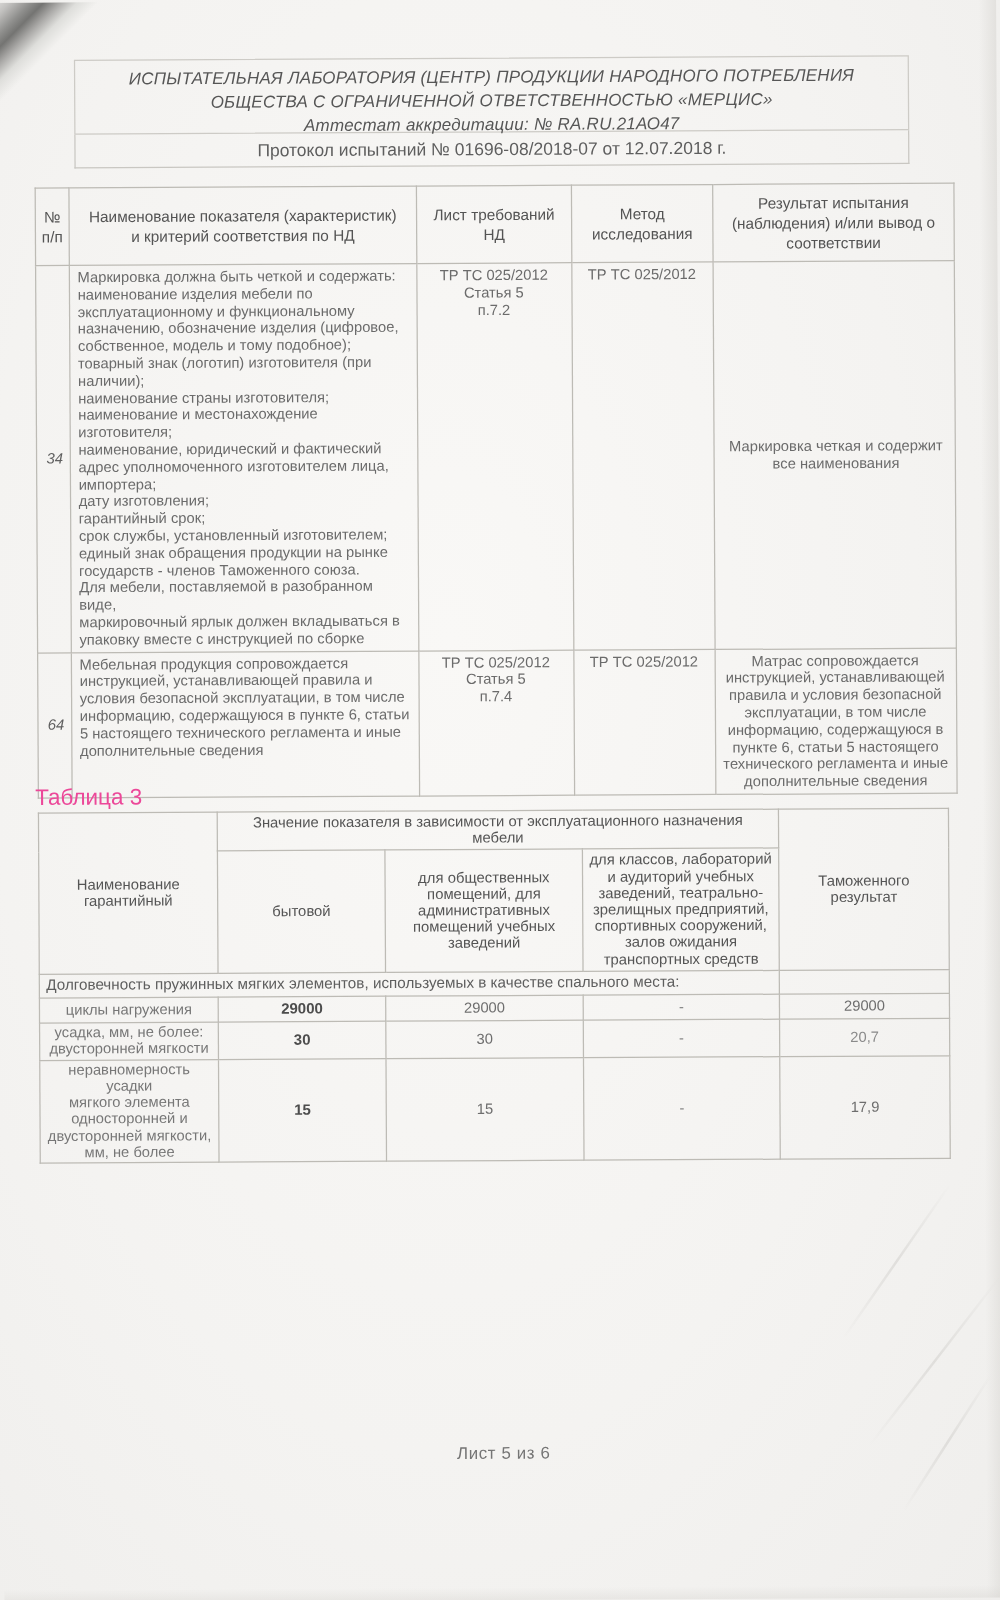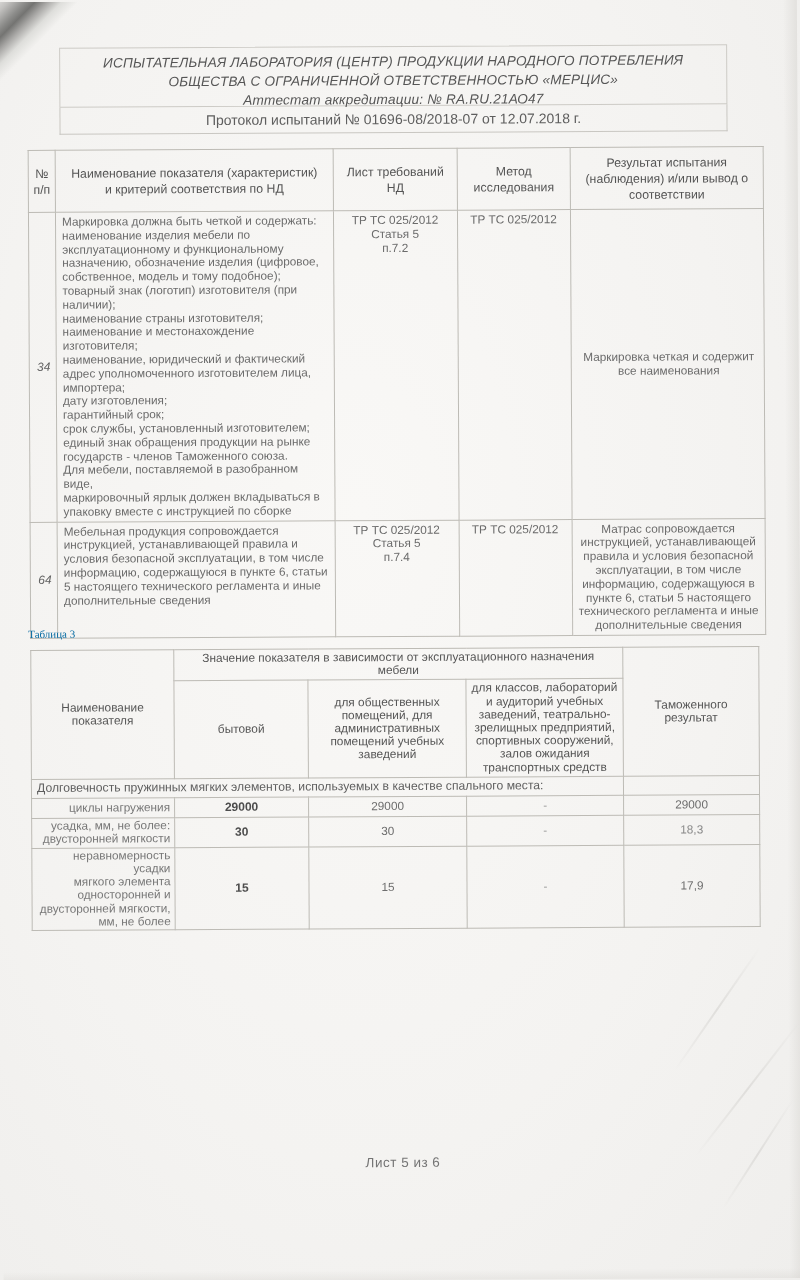--- a/index.html
+++ b/index.html
@@ -99,34 +99,34 @@
   .main-table td.num {
     vertical-align: middle; text-align: center;
     font-style: italic; color: #606060; font-size: 12px;
   }
   .main-table td.center { text-align: center; padding-left: 3px; }
   .main-table td.result-mid { vertical-align: middle; text-align: center; }
 
   
   .t3-caption {
     position: absolute; left: 28px; top: 626px;
-    font-size: 11px; color: #0369a1; font-family: Liberation Serif, serif;
+    font-size: 18px; color: #ec4899;
   }
   .table3 { left: 30px; top: 648px; width: 728px; }
   .table3 th {
     font-size: 11.9px; line-height: 13.2px;
     text-align: center; vertical-align: middle;
     color: #555555; padding: 2px 3px;
   }
   .table3 td {
     font-size: 11.8px; line-height: 13.2px;
     color: #6e6e6e; padding: 1px 4px;
     text-align: center; vertical-align: middle;
   }
-  .table3 td.rowname { text-align: right; color: #777777; }
+  .table3 td.rowname { text-align: center; color: #777777; }
   .table3 td.section {
     text-align: left; color: #5e5e5e; font-size: 12.2px; padding-left: 5px;
   }
   .table3 td.strong { color: #4d4d4d; font-weight: bold; font-size: 12px; }
   .table3 td.light { color: #8a8a8a; }
 
   
   .footer {
     position: absolute; left: 0; top: 1155px; width: 800px;
     text-align: center;
@@ -236,21 +236,21 @@
     <colgroup>
       <col style="width:143px">
         <col style="width:134px">
         <col style="width:158px">
       <col style="width:157px">
         <col style="width:136px">
     </colgroup>
     <tbody>
         <tr style="height:30px">
       <th rowspan="2">Наименование
-показателя</th>
+гарантийный</th>
       <th colspan="3">Значение показателя в зависимости от эксплуатационного назначения
 мебели</th>
       <th rowspan="2">Таможенного результат</th>
     </tr>
     <tr style="height:92px">
       <th>бытовой</th>
       <th>для общественных
 помещений, для
 административных
 помещений учебных
@@ -273,21 +273,21 @@
       <td>29000</td>
       <td class="light">-</td>
       <td>29000</td>
     </tr>
     <tr style="height:30px">
       <td class="rowname">усадка, мм, не более:
 двусторонней мягкости</td>
       <td class="strong">30</td>
       <td>30</td>
       <td class="light">-</td>
-      <td class="light">18,3</td>
+      <td class="light">20,7</td>
     </tr>
     <tr style="height:56px">
       <td class="rowname">неравномерность усадки
 мягкого элемента
 односторонней и
 двусторонней мягкости,
 мм, не более</td>
       <td class="strong">15</td>
       <td>15</td>
       <td class="light">-</td>

